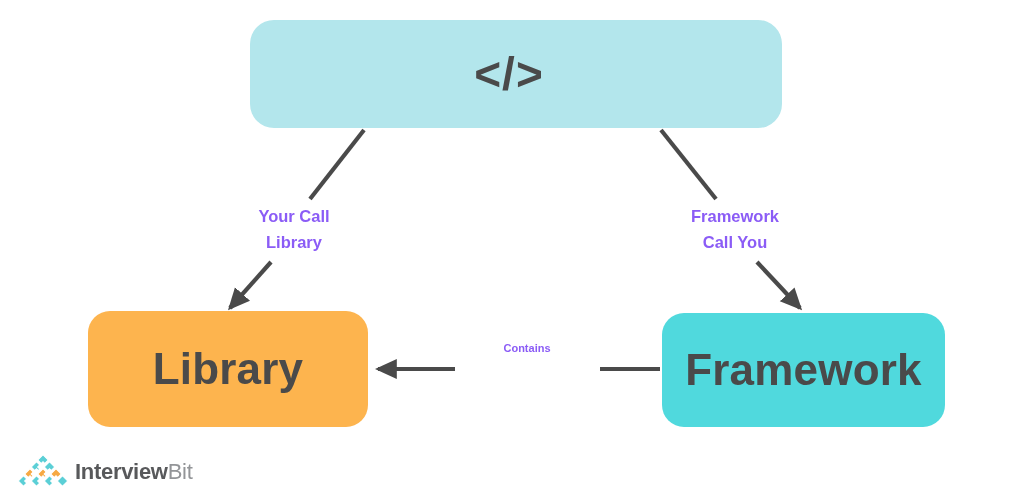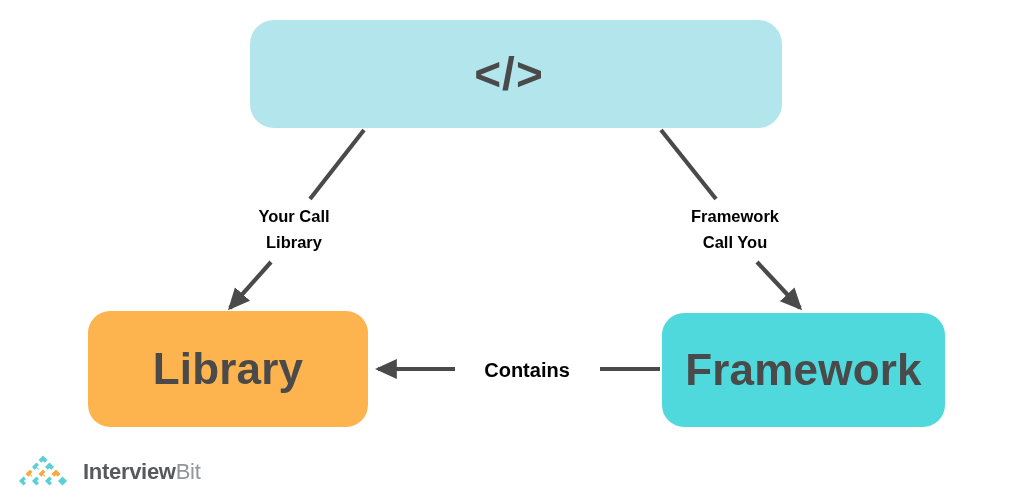--- a/index.html
+++ b/index.html
@@ -74,54 +74,53 @@
     width: 283px;
     height: 114px;
     background: #50d9dd;
     font-size: 44px;
     font-weight: 700;
   }
 
   
   .edge-label {
     position: absolute;
-    color: #000000;
+    color: #8b5cf6;
     font-size: 16.5px;
     font-weight: 600;
     line-height: 1.55;
     text-align: center;
     white-space: pre-line;
   }
   #label-your-call {
     left: 232px;
     top: 204px;
     width: 124px;
   }
   #label-framework-call {
     left: 668px;
     top: 204px;
     width: 134px;
   }
   #label-contains {
     left: 466px;
-    top: 358px;
+    top: 342px;
     width: 122px;
-    font-size: 20px;
+    font-size: 11px;
     line-height: 1.2;
   }
 
   
   #logo {
     position: absolute;
     left: 18px;
     top: 452px;
     display: flex;
     align-items: center;
     height: 40px;
-    gap: 8px;
   }
   #logo-mark {
     width: 50px;
     height: 34px;
     margin-right: 7px;
   }
   #logo-text {
     font-size: 22px;
     line-height: 1;
     letter-spacing: -0.3px;

